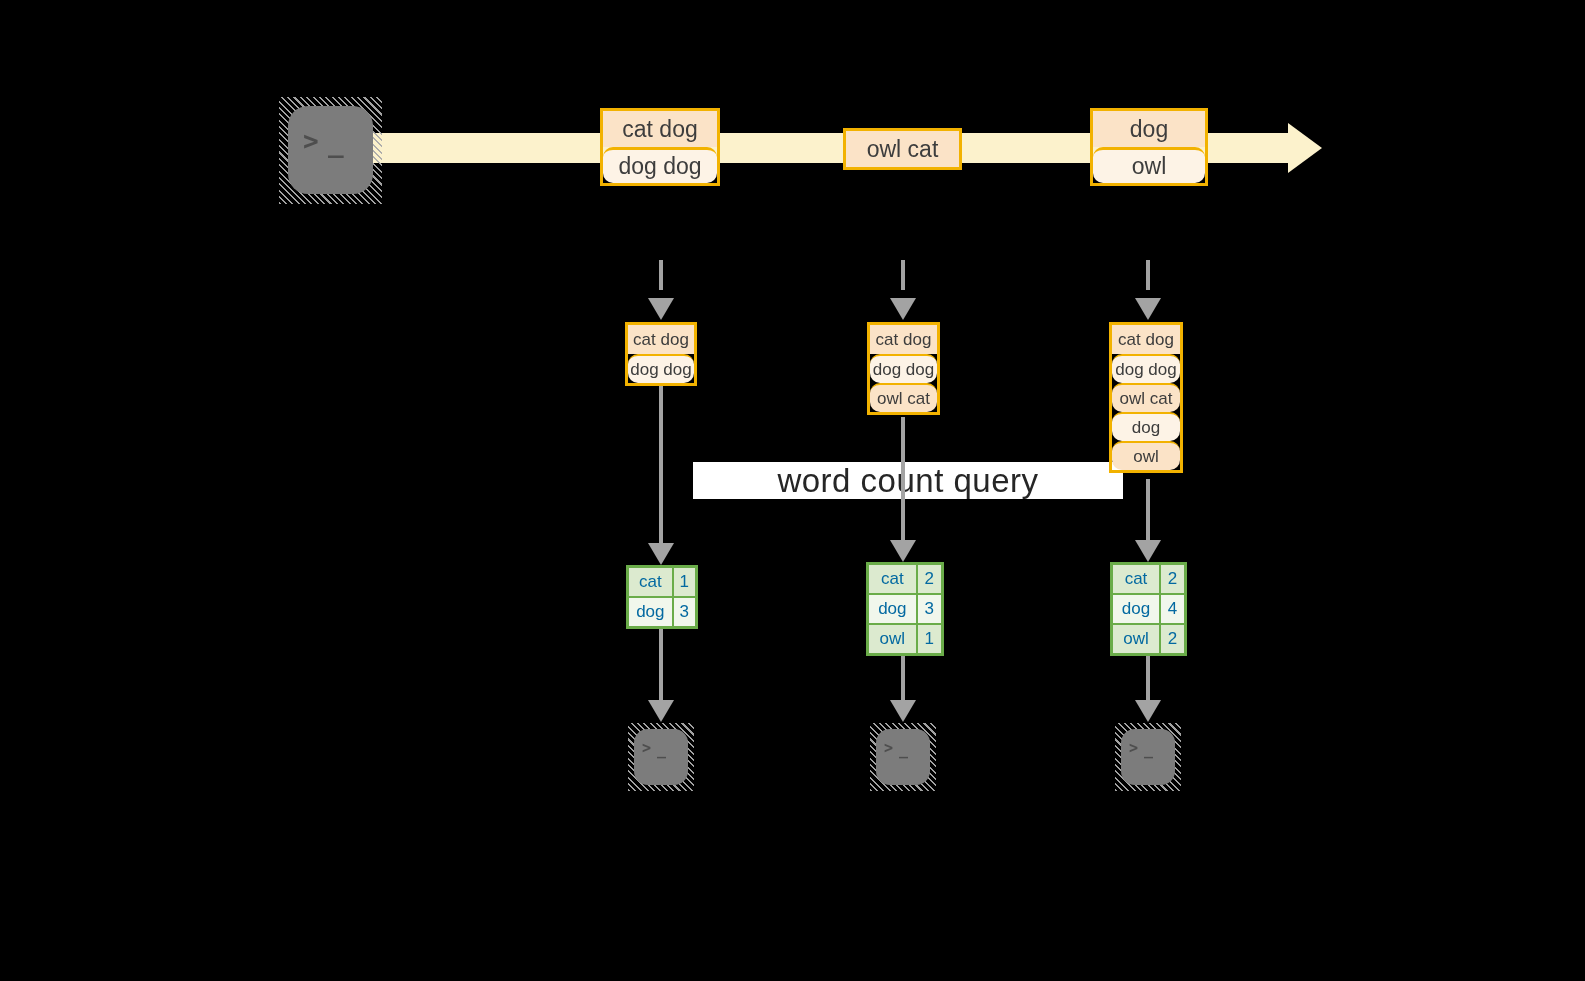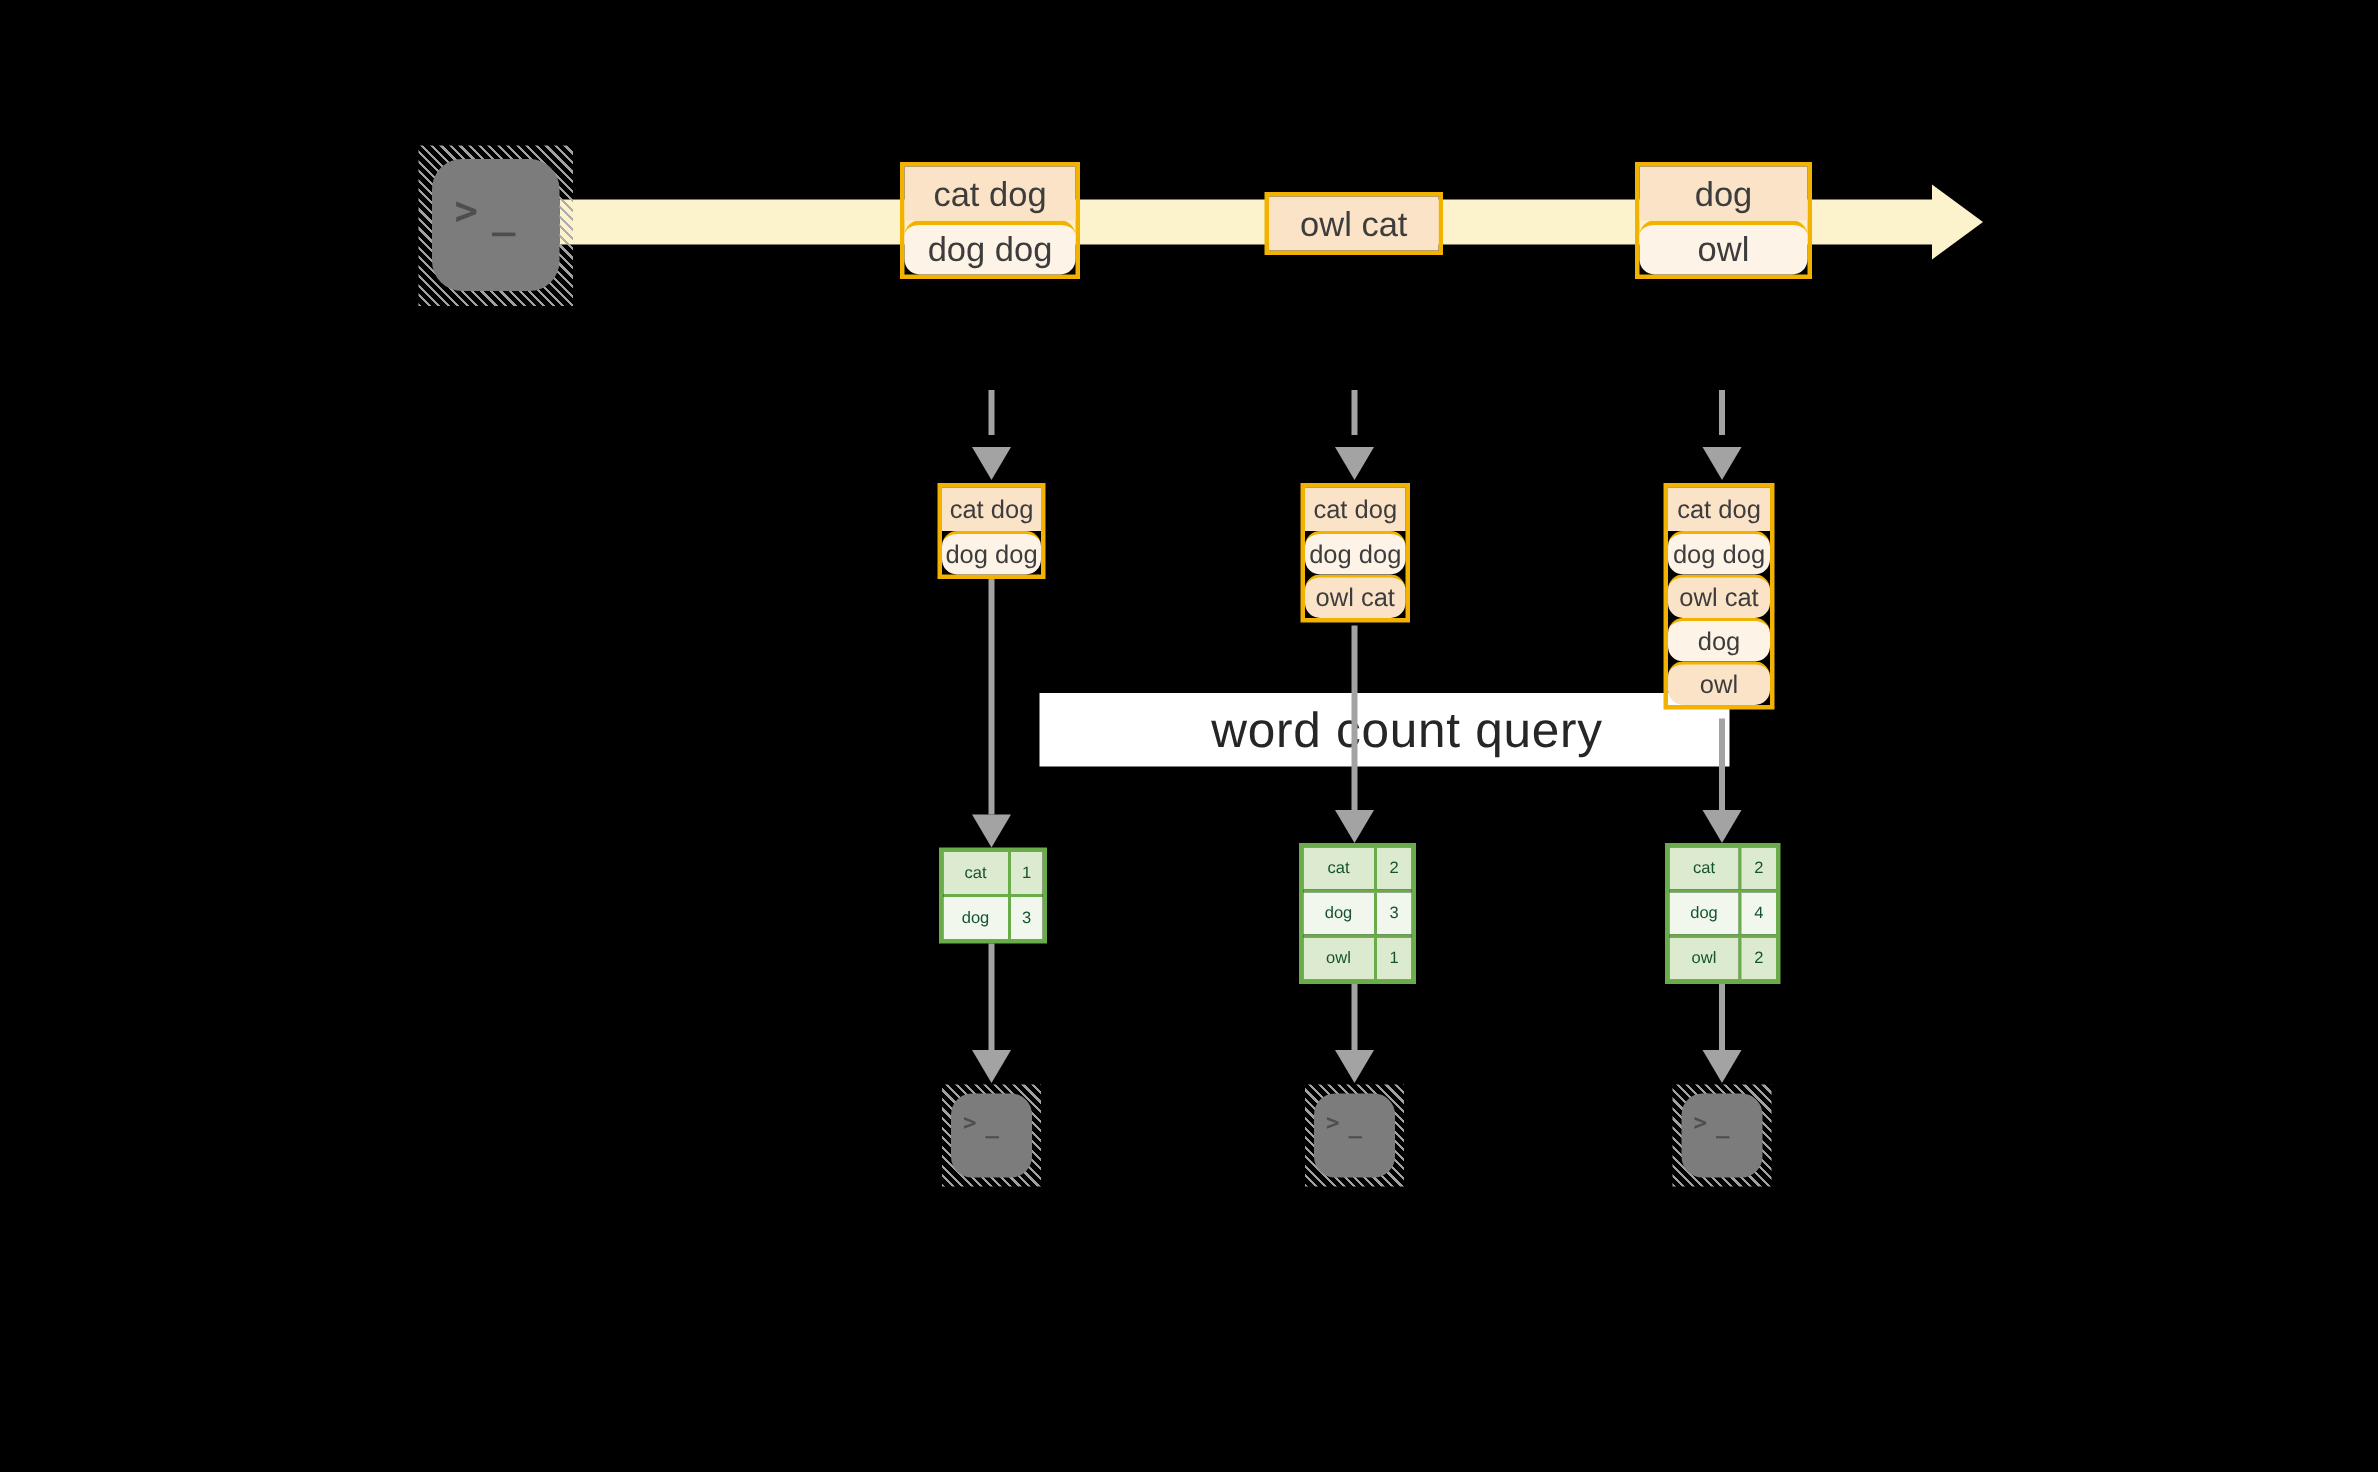--- a/index.html
+++ b/index.html
@@ -30,30 +30,30 @@
   .sbox .orow{height:29px;font-size:17px;}
   .sbox .orow + .orow{border-top:2px solid var(--gold,#f2b200);}
   .orow:nth-child(odd){background:var(--peach,#fbe3c7);}
   .orow:nth-child(even){background:var(--cream,#fdf3e6);}
   
   .vline{position:absolute;width:4px;background:var(--arrow-gray,#a3a3a3);z-index:5;}
   .ahead{position:absolute;width:0;height:0;z-index:5;
     border-left:13px solid transparent;border-right:13px solid transparent;
     border-top:22px solid var(--arrow-gray,#a3a3a3);}
   
-  .qlabel{position:absolute;left:693px;top:462px;width:430px;height:49px;background:#fff;
+  .qlabel{position:absolute;left:693px;top:462px;width:430px;height:37px;background:#fff;
     z-index:3;display:flex;align-items:center;justify-content:center;
-    font-size:33px;font-weight:300;color:var(--label-text,#262626);letter-spacing:.5px;padding-left:30px;}
+    font-size:33px;font-weight:300;color:var(--label-text,#262626);letter-spacing:.5px;}
   
   .gtable{position:absolute;box-sizing:border-box;border:3px solid var(--green,#6aac49);z-index:4;
     display:flex;flex-direction:column;}
   .grow{display:flex;height:28px;}
   .grow + .grow{border-top:2px solid var(--green,#6aac49);}
   .gcell{display:flex;align-items:center;justify-content:center;
-    font-size:11px;color:#14532d;}
+    font-size:17px;color:#0369a1;}
   .gcell.word{flex:2;}
   .gcell.num{flex:1;border-left:2px solid var(--green,#6aac49);}
   .grow:nth-child(odd) .gcell{background:var(--green-dark,#dceacf);}
   .grow:nth-child(even) .gcell{background:var(--green-light,#f1f7ec);}
 </style>
 </head>
 <body>
 
 <div class="canvas">
 

